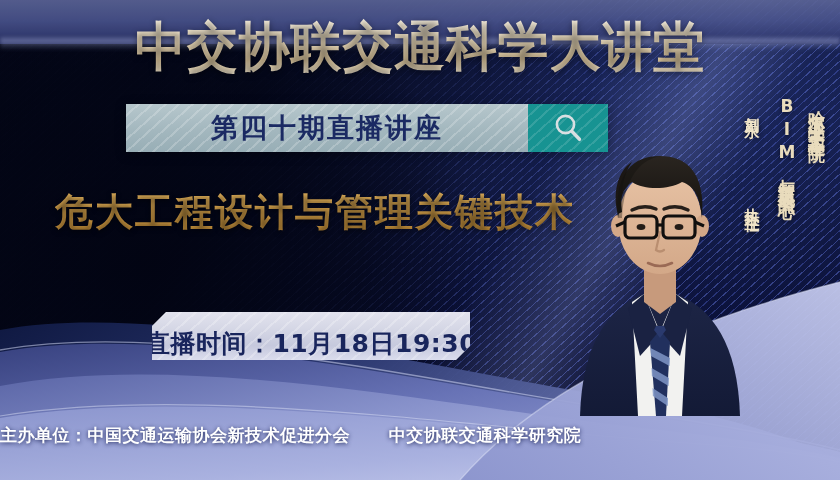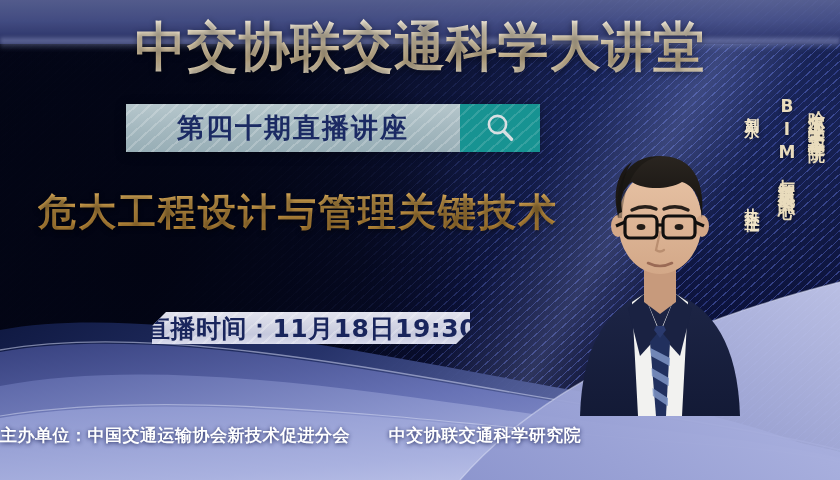--- a/index.html
+++ b/index.html
@@ -83,21 +83,21 @@
     -webkit-background-clip:text;background-clip:text;
     -webkit-text-fill-color:transparent;
     text-shadow:0 2px 6px rgba(0,0,0,.45);
     font-family:"DejaVu Sans","Liberation Sans",sans-serif;
     transform:scaleX(.96);
   }
 
   
   .subband{
     position:absolute;left:126px;top:104px;
-    width:414px;height:48px;
+    width:482px;height:48px;
     display:flex;align-items:stretch;
     box-shadow:0 2px 10px rgba(0,0,0,.35);
   }
   .subband-text{
     flex:1;
     background:linear-gradient(180deg,#b6c7cc 0%,#a3b7be 55%,#98aeb6 100%);
     position:relative;overflow:hidden;
     display:flex;align-items:center;justify-content:center;
   }
   .subband-text:after{
@@ -122,36 +122,36 @@
   .subband-search:after{
     content:"";position:absolute;inset:0;
     background:repeating-linear-gradient(-42deg,
       rgba(255,255,255,0) 0px, rgba(255,255,255,0) 7px,
       rgba(255,255,255,.13) 7px, rgba(255,255,255,.13) 9px);
   }
   .subband-search svg{position:relative;z-index:2;}
 
   
   .topic{
-    position:absolute;left:38px;top:189px;
+    position:absolute;left:55px;top:189px;
     font-size:38px;line-height:46px;font-weight:700;
     letter-spacing:2px;
     color:#d6a04a;
     background:linear-gradient(180deg,#e3b45f 0%,#d49f47 55%,#c48e38 100%);
     -webkit-background-clip:text;background-clip:text;
     -webkit-text-fill-color:transparent;
     text-shadow:0 2px 5px rgba(0,0,0,.5);
     font-family:"DejaVu Sans","Liberation Sans",sans-serif;
   }
 
   
   .timeplate{
     position:absolute;left:152px;top:312px;
-    width:318px;height:32px;
-    display:flex;align-items:flex-start;justify-content:center;
+    width:318px;height:48px;
+    display:flex;align-items:flex-end;justify-content:center;
     background:linear-gradient(180deg,#e2e3ee 0%,#d3d5e4 40%,#c6c9dd 70%,#dadced 100%);
     clip-path:polygon(14px 0,100% 0,100% calc(100% - 14px),calc(100% - 14px) 100%,0 100%,0 14px);
     box-shadow:0 0 0 2px rgba(12,18,56,.85), 0 3px 12px rgba(0,0,0,.45);
     overflow:hidden;
   }
   .timeplate:after{
     content:"";position:absolute;inset:0;
     background:repeating-linear-gradient(-42deg,
       rgba(255,255,255,0) 0px, rgba(255,255,255,0) 8px,
       rgba(255,255,255,.45) 8px, rgba(255,255,255,.45) 10px);

